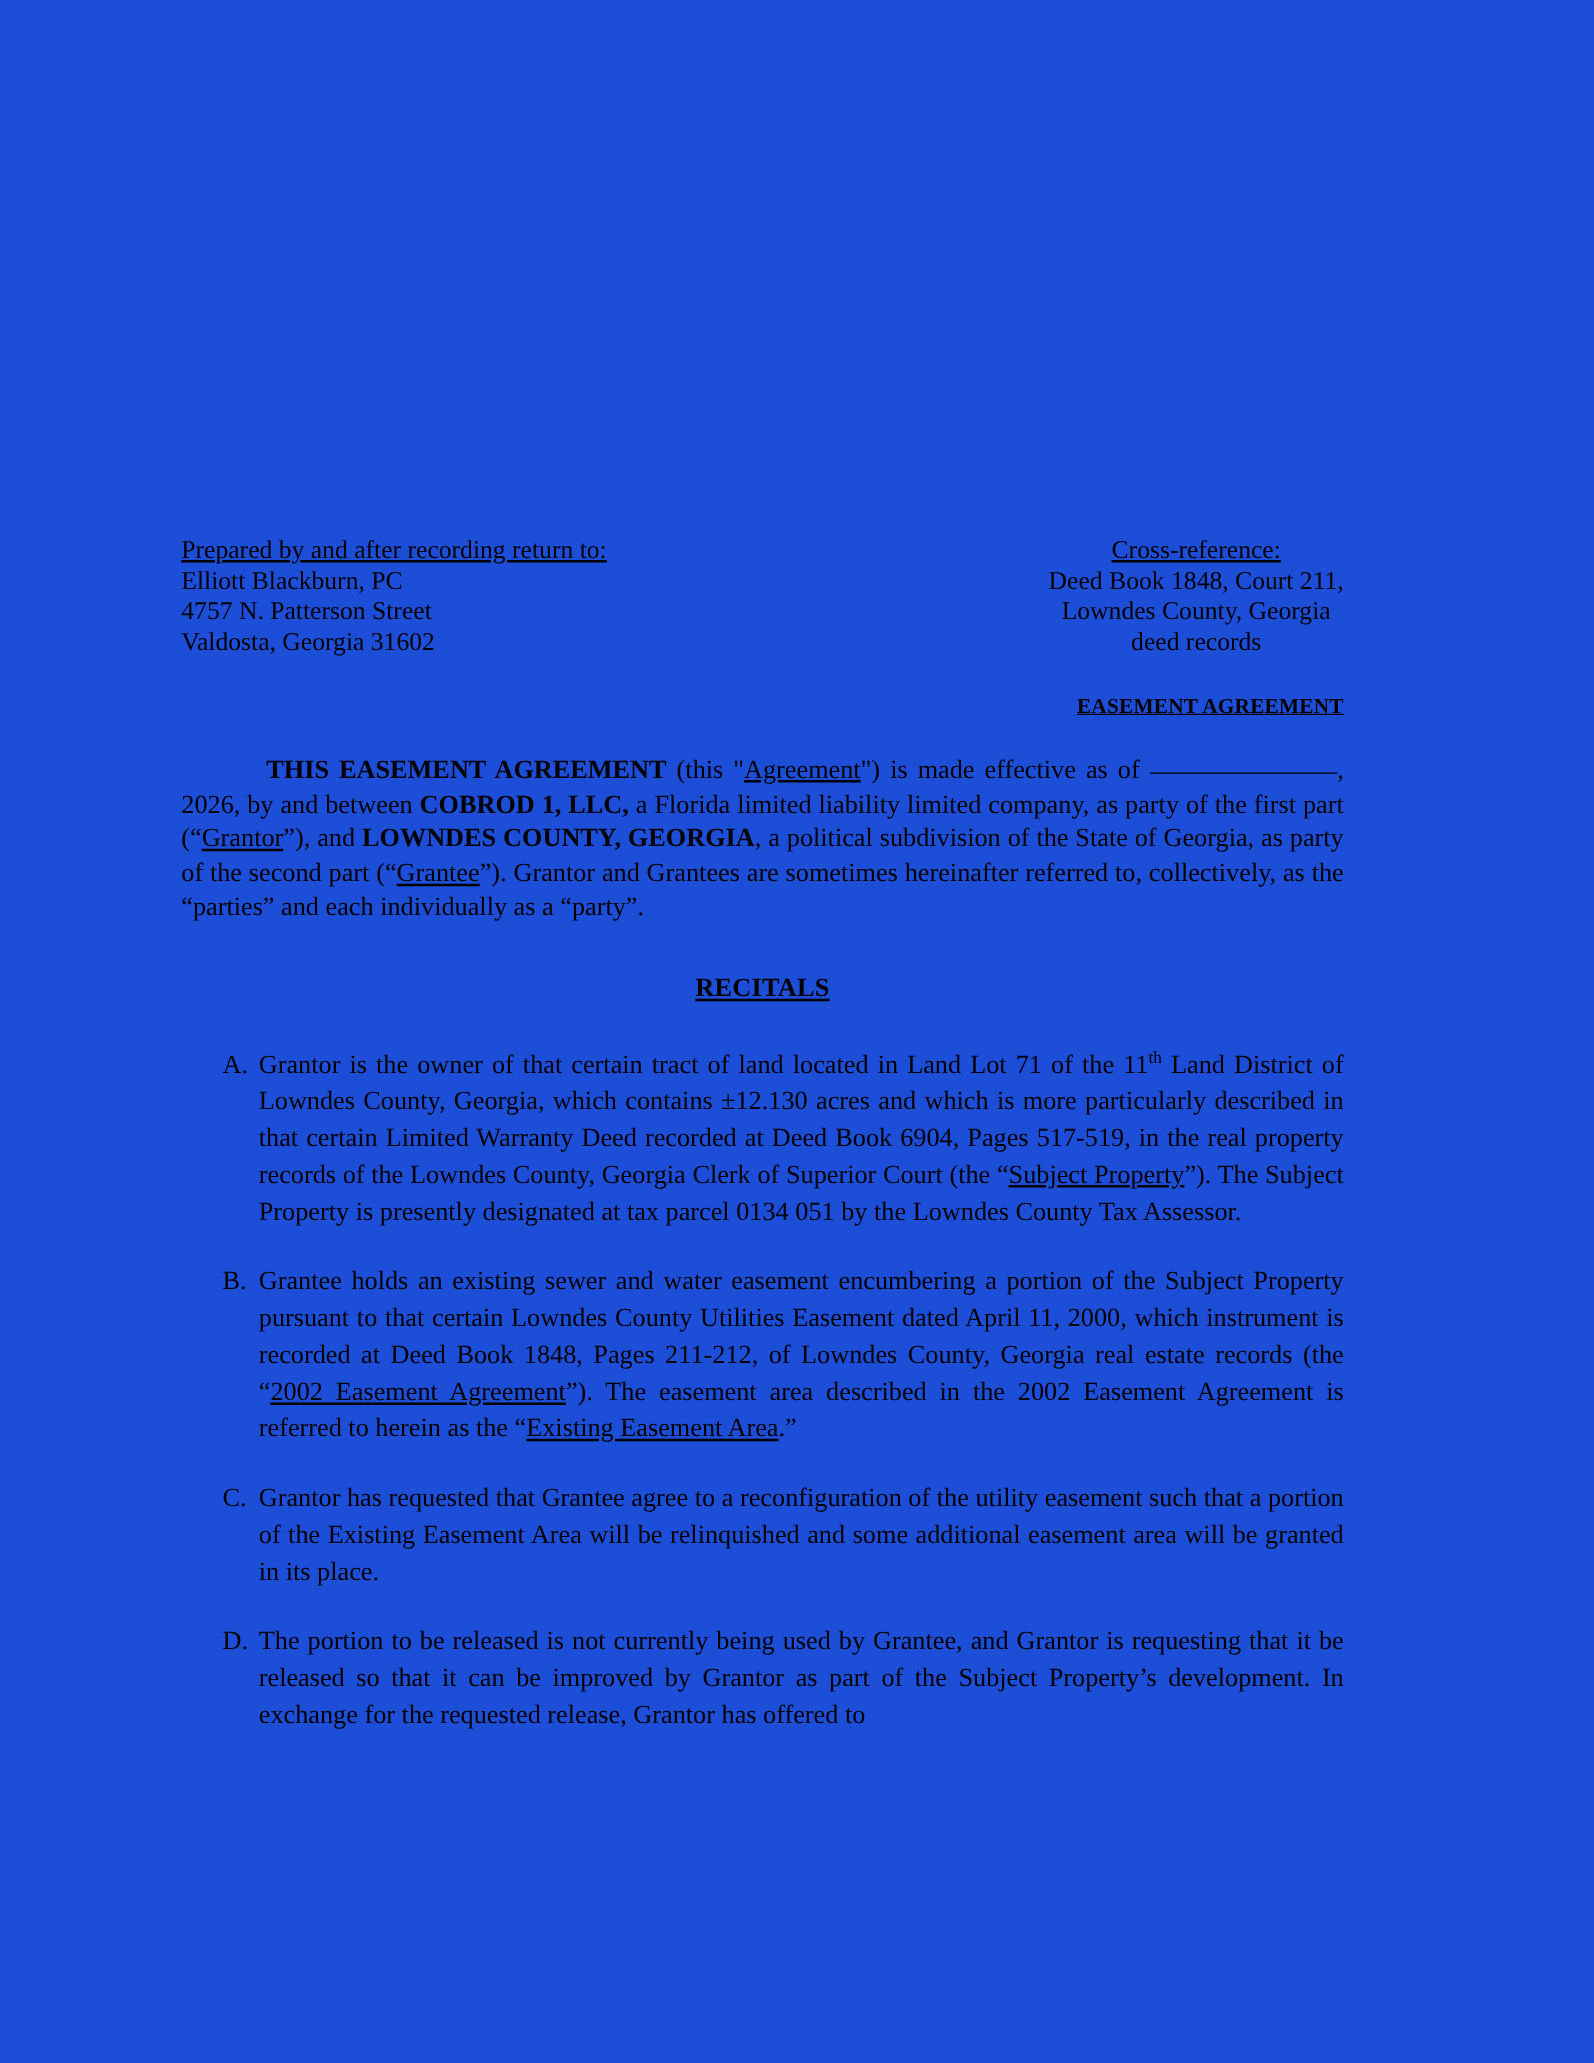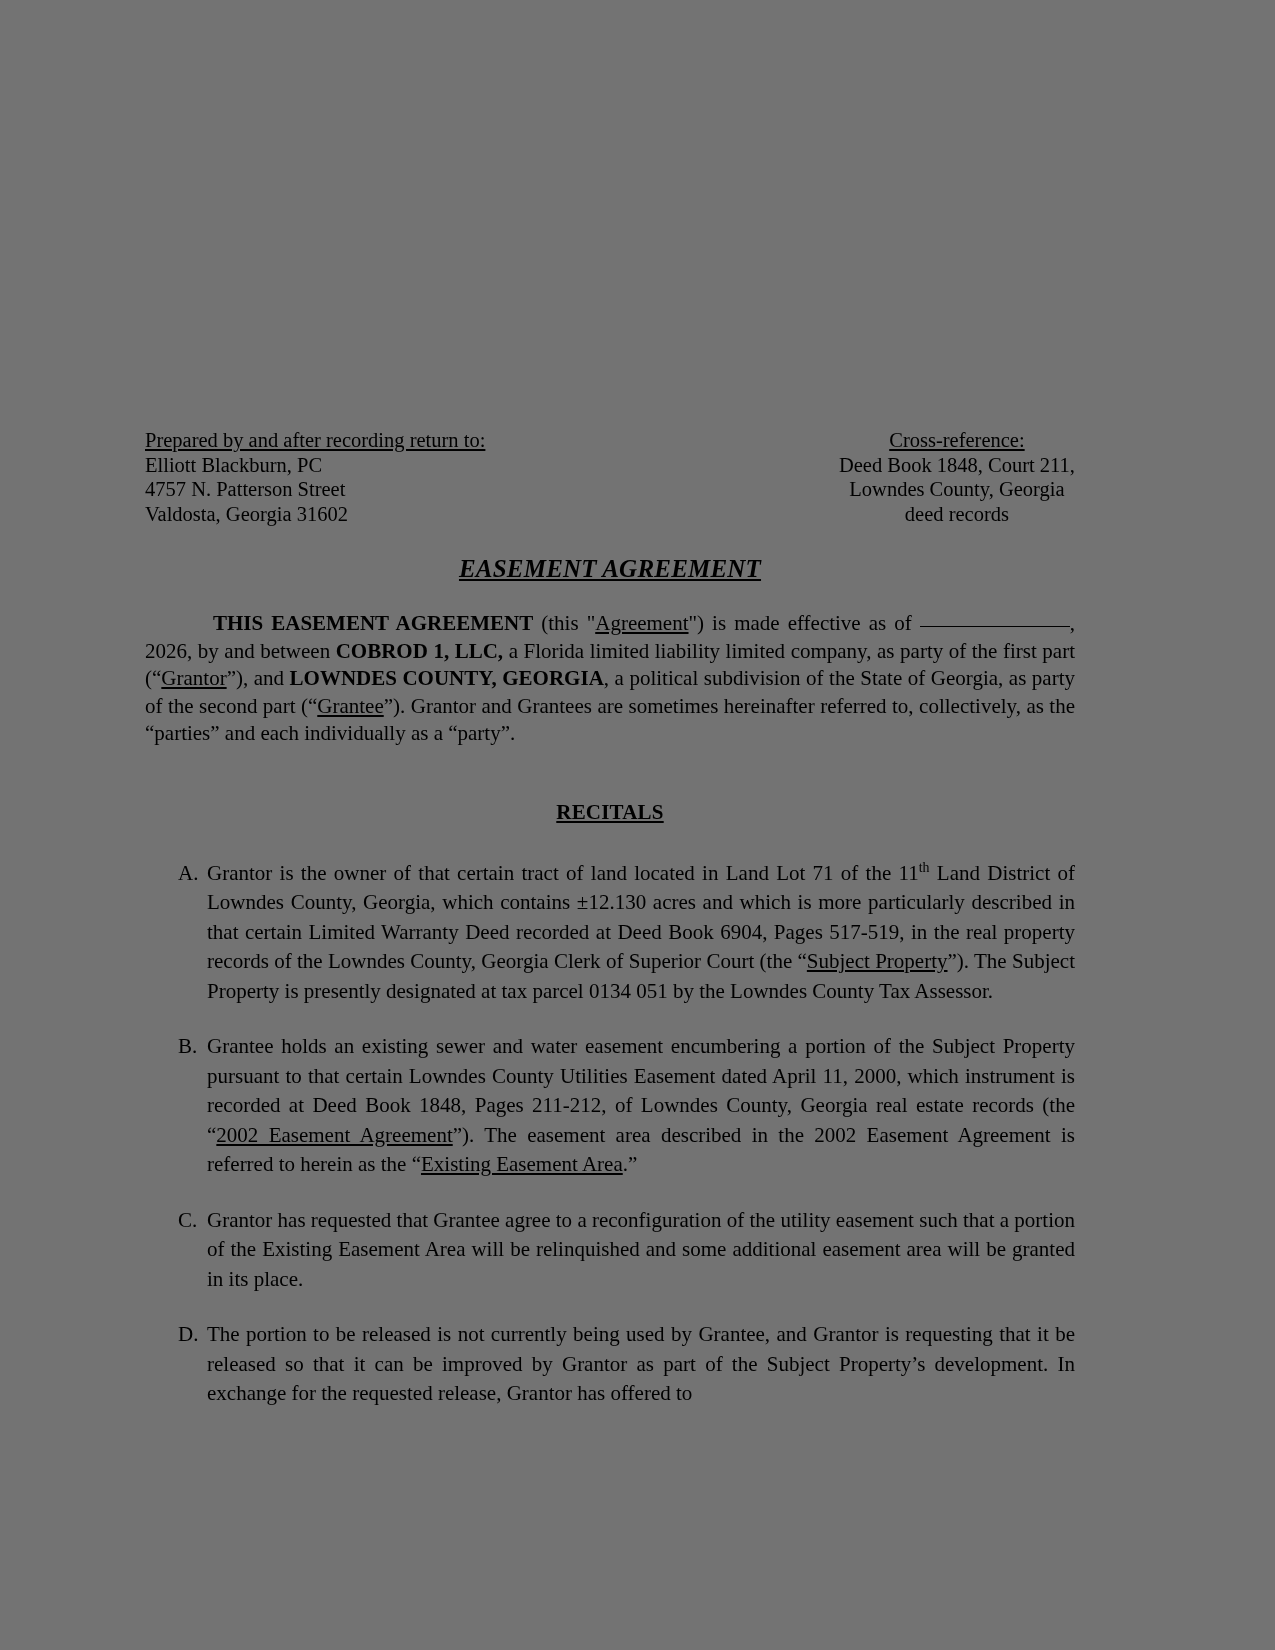--- a/index.html
+++ b/index.html
@@ -8,21 +8,21 @@
     background: #ffffff;
   }
   body {
     font-family: "Liberation Serif", "DejaVu Serif", serif;
     color: #000000;
   }
   .page {
     position: relative;
     width: 1275px;
     height: 1650px;
-    background: #737373;
+    background: #1d4ed8;
     box-sizing: border-box;
     overflow: hidden;
   }
   .content {
     position: absolute;
     left: 145px;
     top: 428px;
     width: 930px;
   }
 
@@ -37,27 +37,26 @@
   .header-left, .header-right {
     white-space: nowrap;
   }
   .header-right {
     text-align: center;
   }
   .u { text-decoration: underline; }
 
   
   .doc-title {
-    text-align: center;
+    text-align: right;
     font-weight: bold;
-    font-size: 25px;
+    font-size: 17px;
     letter-spacing: 0.2px;
     text-decoration: underline;
     margin-top: 29px;
-    font-style: italic;
   }
 
   
   .para {
     font-size: 21px;
     line-height: 27.5px;
     text-align: justify;
     text-justify: inter-word;
     margin-top: 25px;
   }
@@ -79,21 +78,21 @@
     vertical-align: super;
     line-height: 0;
   }
 
   
   .recitals-title {
     text-align: center;
     font-weight: bold;
     font-size: 21px;
     text-decoration: underline;
-    margin-top: 52px;
+    margin-top: 38px;
     letter-spacing: 0.2px;
   }
   .recital-list {
     margin-top: 34px;
   }
   .recital {
     display: flex;
     font-size: 21px;
     line-height: 29.5px;
     margin-bottom: 26px;

